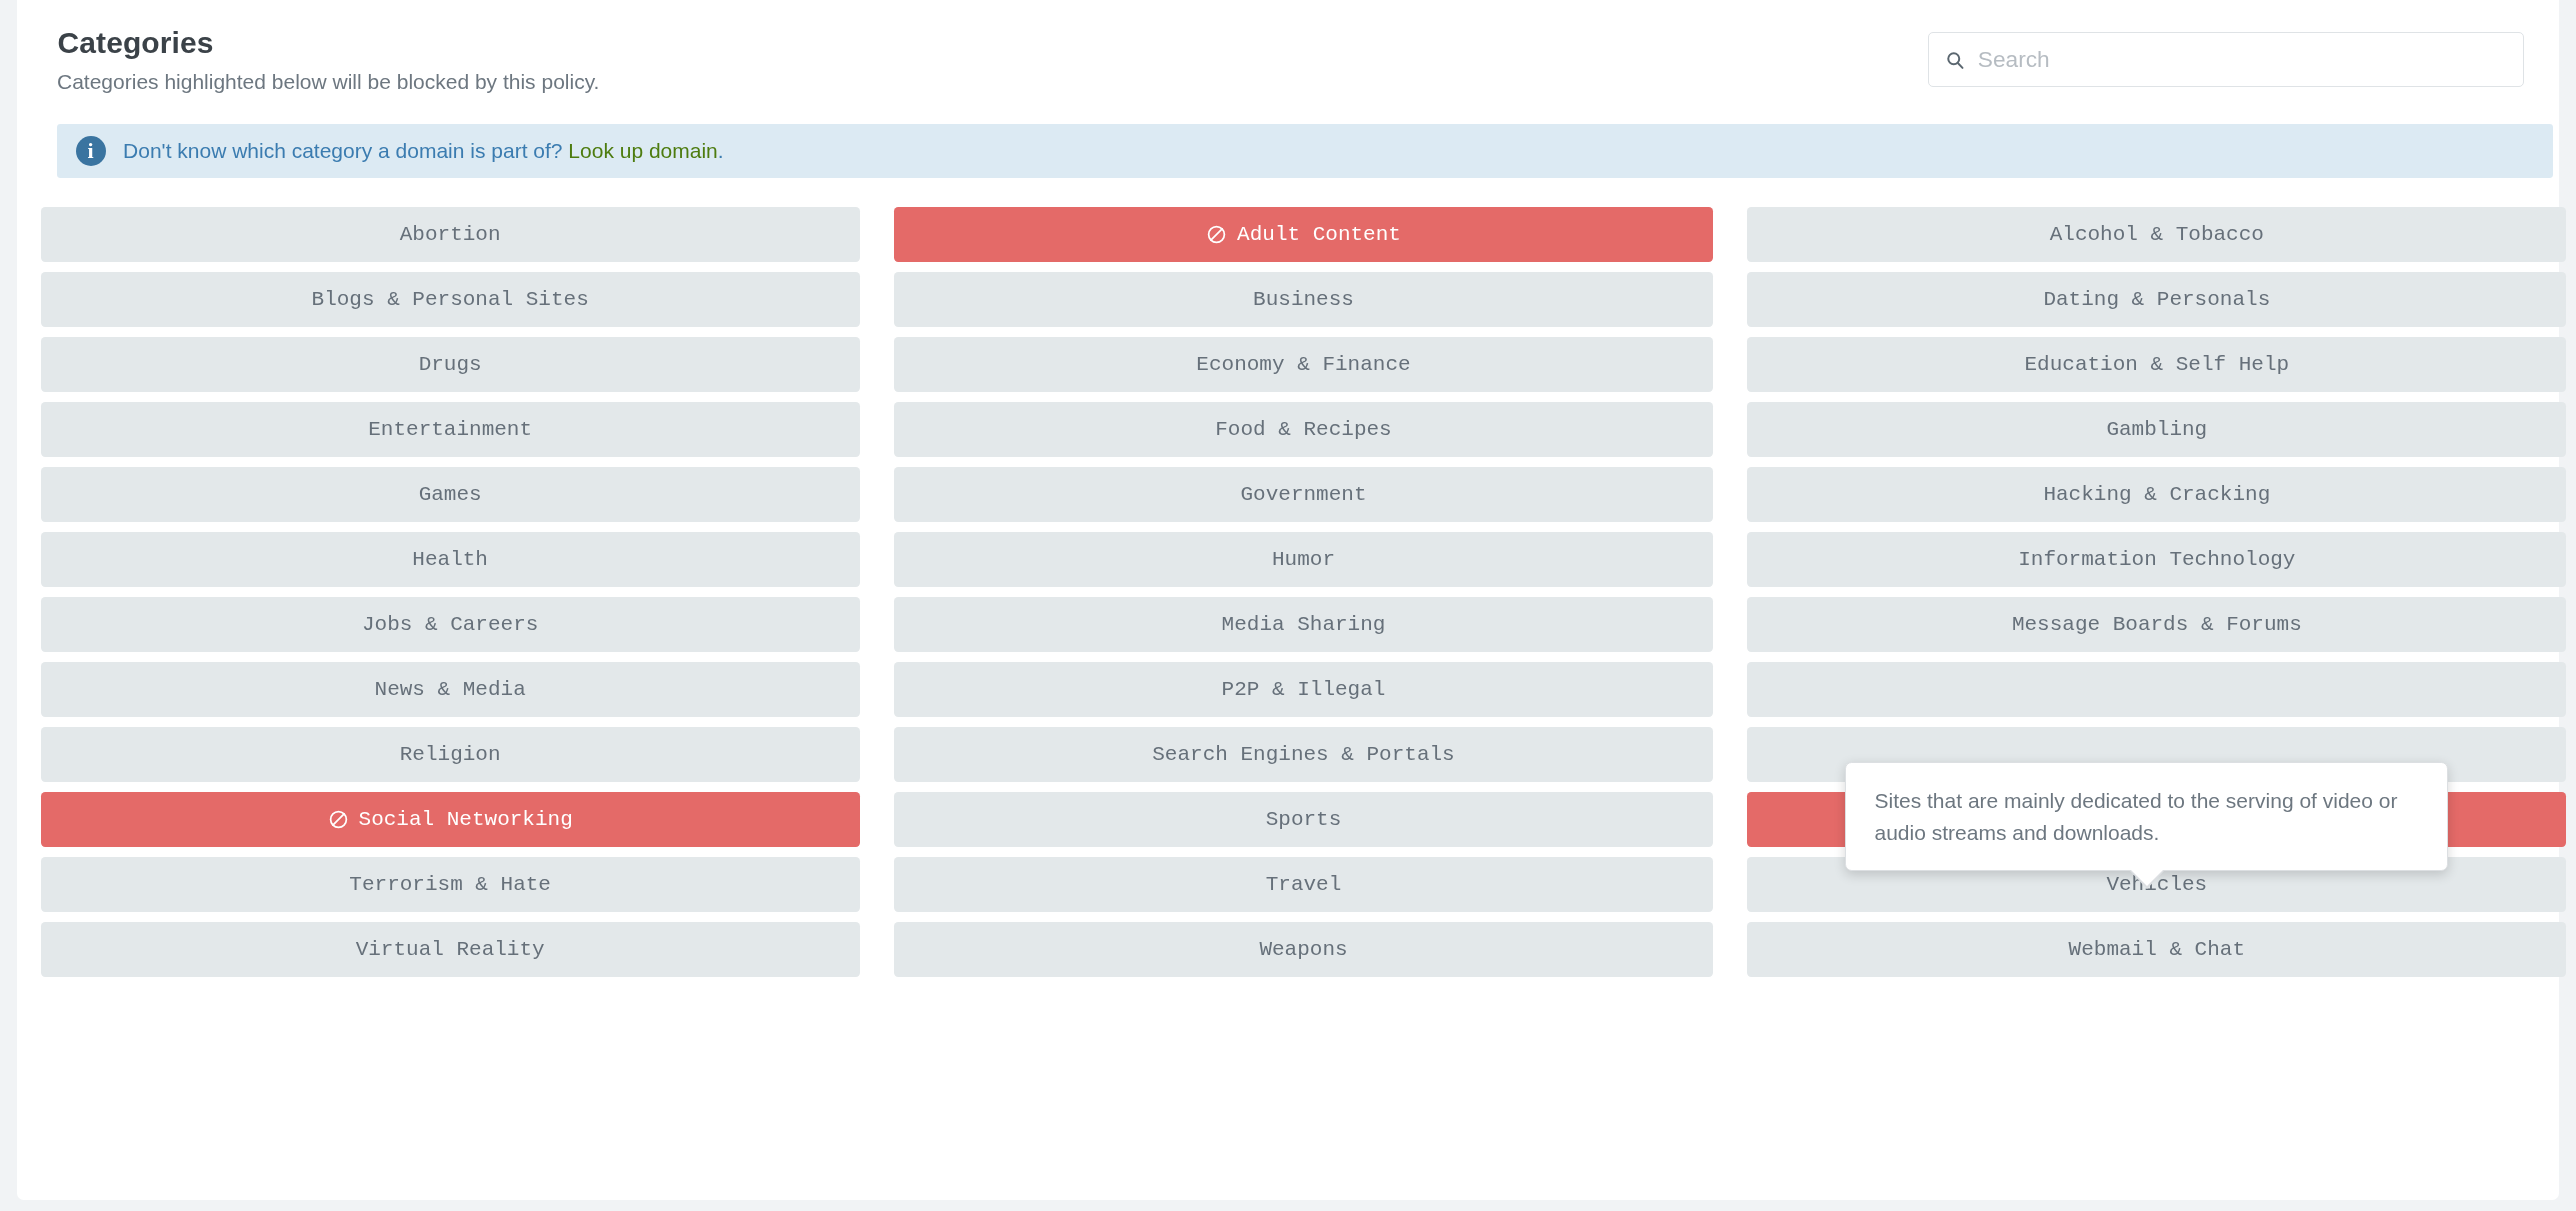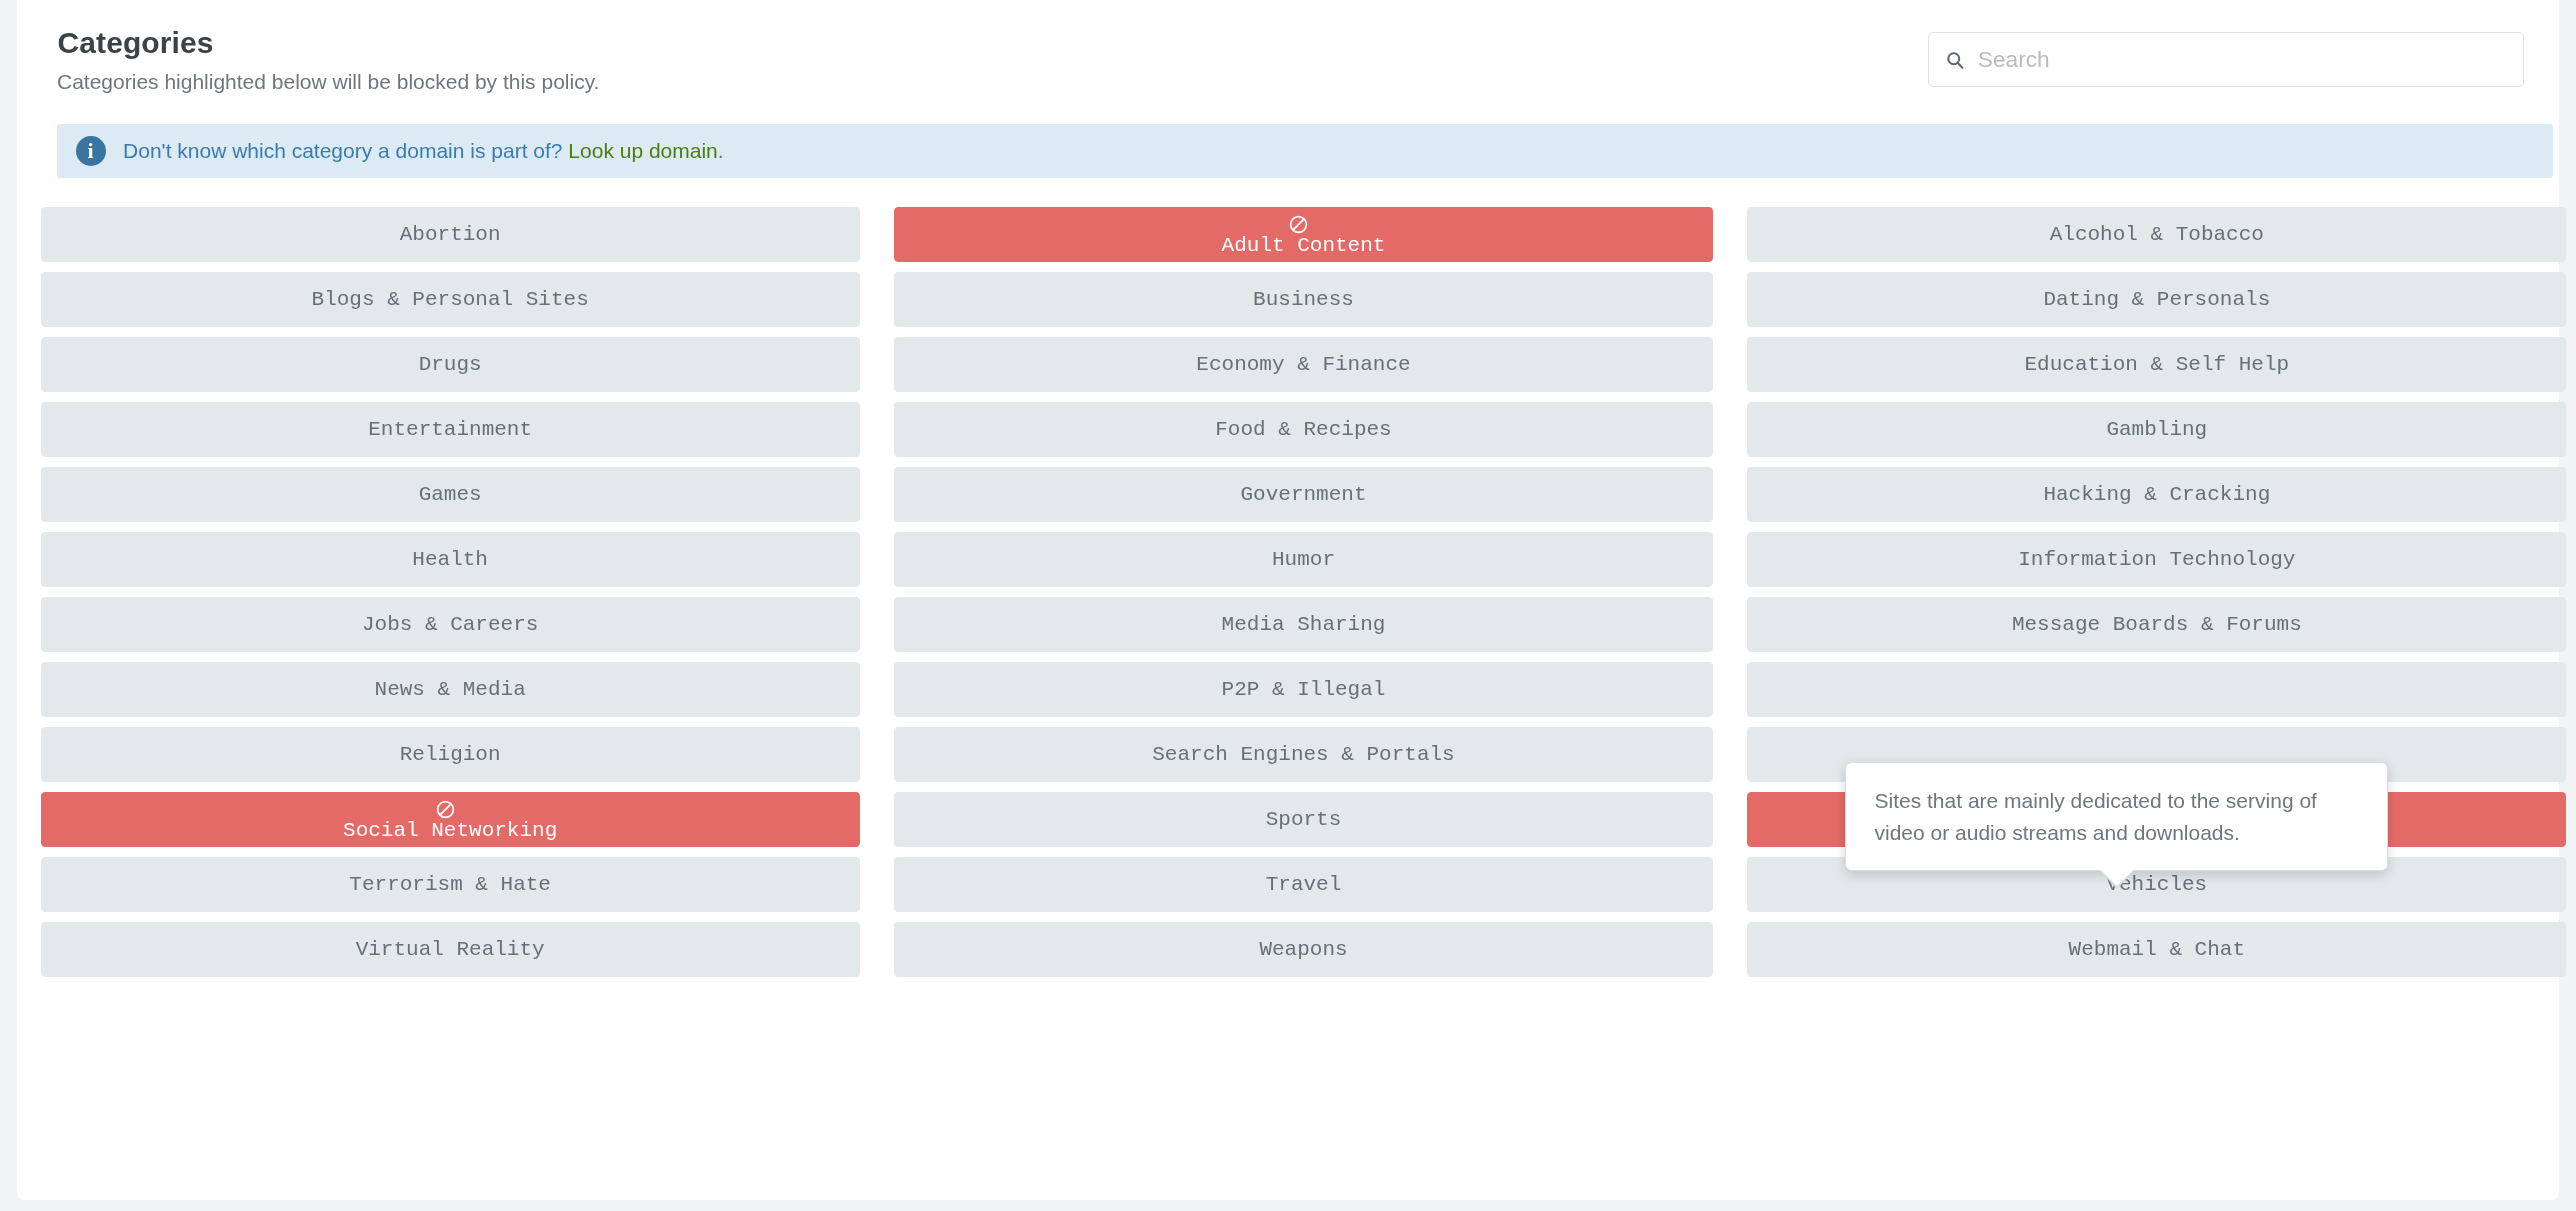--- a/index.html
+++ b/index.html
@@ -146,38 +146,37 @@
     display: flex;
     align-items: center;
     justify-content: center;
     cursor: pointer;
     user-select: none;
     line-height: 1;
   }
   .pill.blocked {
     background: #e46a68;
     color: #ffffff;
-    flex-direction: column;
   }
   .pill .block-icon {
     display: inline-flex;
     align-items: center;
     justify-content: center;
     margin-right: 10px;
     width: 21px; height: 21px;
   }
   .pill .block-icon svg { width: 21px; height: 21px; display:block; }
   .pill .pill-label { display: inline-block; }
 
   
   .tooltip {
     position: absolute;
     left: 1828px;
     top: 787px;
-    width: 543px;
+    width: 603px;
     min-height: 107px;
     background: #ffffff;
     border: 0.8px solid #dcdfe2;
     border-radius: 6.7px;
     box-shadow: 0 3.4px 11.7px rgba(0,0,0,.16);
     padding: 22px 28.5px;
     z-index: 40;
   }
   .tooltip-text {
     font-size: 21px;

